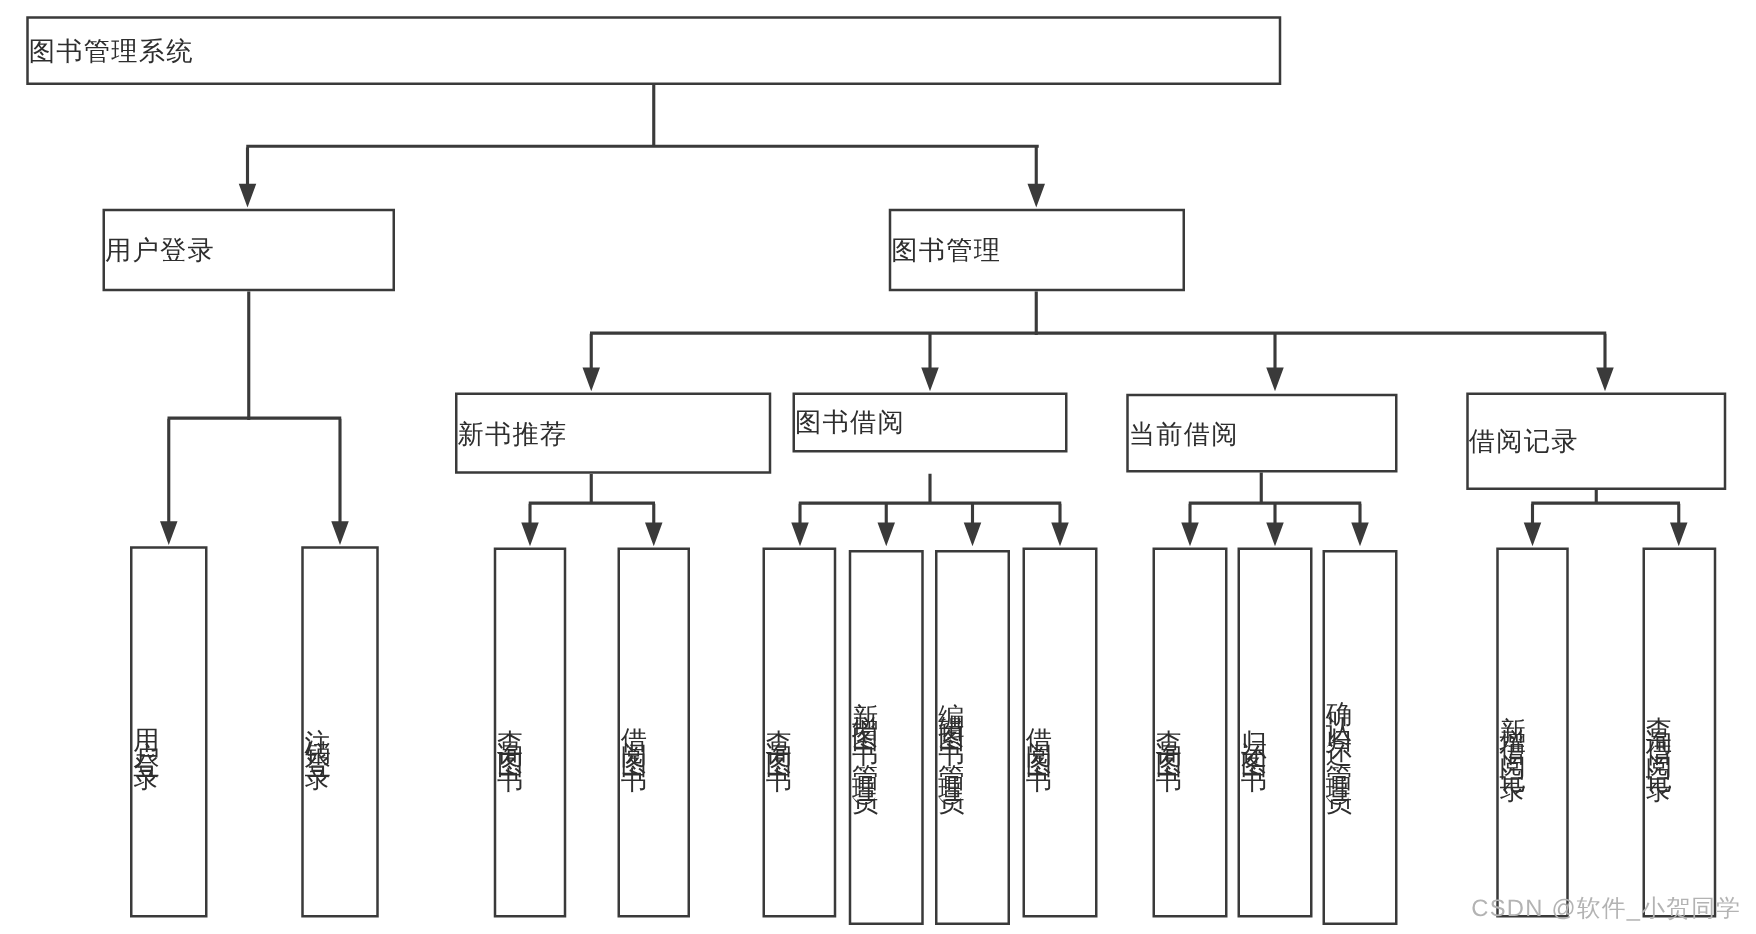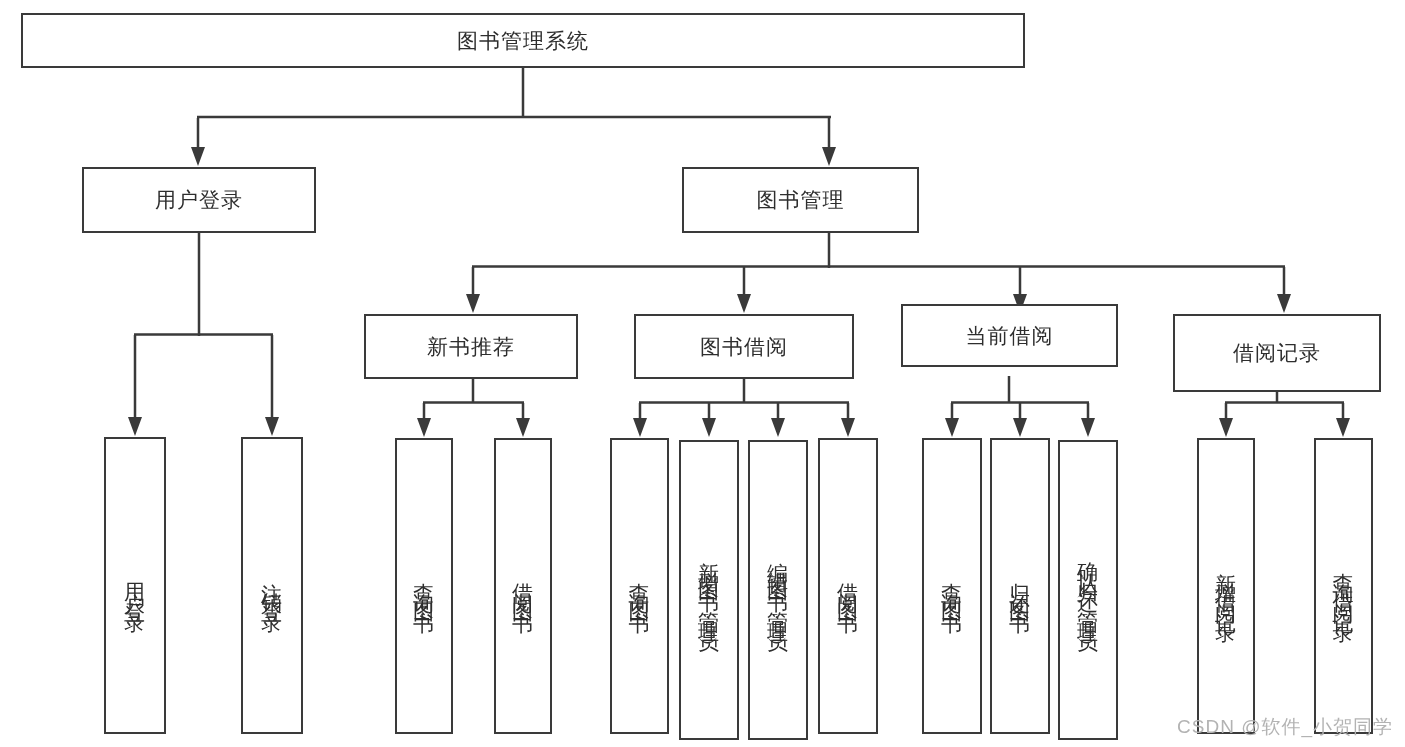--- a/index.html
+++ b/index.html
@@ -17,24 +17,25 @@
     position:relative;
     width:1405px;height:747px;
     background:var(--background);
     overflow:hidden;
   }
   .wires{position:absolute;left:0;top:0;width:1405px;height:747px;}
   .box{
     position:absolute;
     background:var(--fill);
     border:2.5px solid var(--border);
-    display:flex;align-items:center;justify-content:center;
+    display:flex;align-items:center;justify-content:flex-start;
     font-size:21px;color:var(--text);
     letter-spacing:1px;
     z-index:2;
+    font-family:Liberation Serif, serif;
   }
   .vbox span{
     writing-mode:vertical-rl;
     text-orientation:mixed;
     letter-spacing:10px;
     line-height:1;
     font-size:21px;
     white-space:nowrap;
   }
   .watermark{
@@ -70,31 +71,31 @@
          M1219 418 h14 L1226 437 Z  M1336 418 h14 L1343 437 Z" fill="#3a3a3a" stroke="none"></path>
   </svg>
 
   <div class="box" style="left:21px;top:13px;width:1004px;height:55px">
     <span>图书管理系统</span>
   </div>
 
   <div class="box" style="left:82px;top:167px;width:234px;height:66px">
     <span>用户登录</span>
   </div>
-  <div class="box" style="left:682px;top:167px;width:237px;height:66px">
+  <div class="box" style="left:711px;top:167px;width:237px;height:66px">
     <span>图书管理</span>
   </div>
 
-  <div class="box" style="left:364px;top:314px;width:214px;height:65px">
+  <div class="box" style="left:364px;top:314px;width:253px;height:65px">
     <span>新书推荐</span>
   </div>
-  <div class="box" style="left:634px;top:314px;width:220px;height:65px">
+  <div class="box" style="left:634px;top:314px;width:220px;height:48px">
     <span>图书借阅</span>
   </div>
-  <div class="box" style="left:901px;top:304px;width:217px;height:63px">
+  <div class="box" style="left:901px;top:315px;width:217px;height:63px">
     <span>当前借阅</span>
   </div>
   <div class="box" style="left:1173px;top:314px;width:208px;height:78px">
     <span>借阅记录</span>
   </div>
 
   <div class="box vbox" style="left:104px;top:437px;width:62px;height:297px">
     <span>用户登录</span>
   </div>
   <div class="box vbox" style="left:241px;top:437px;width:62px;height:297px">

